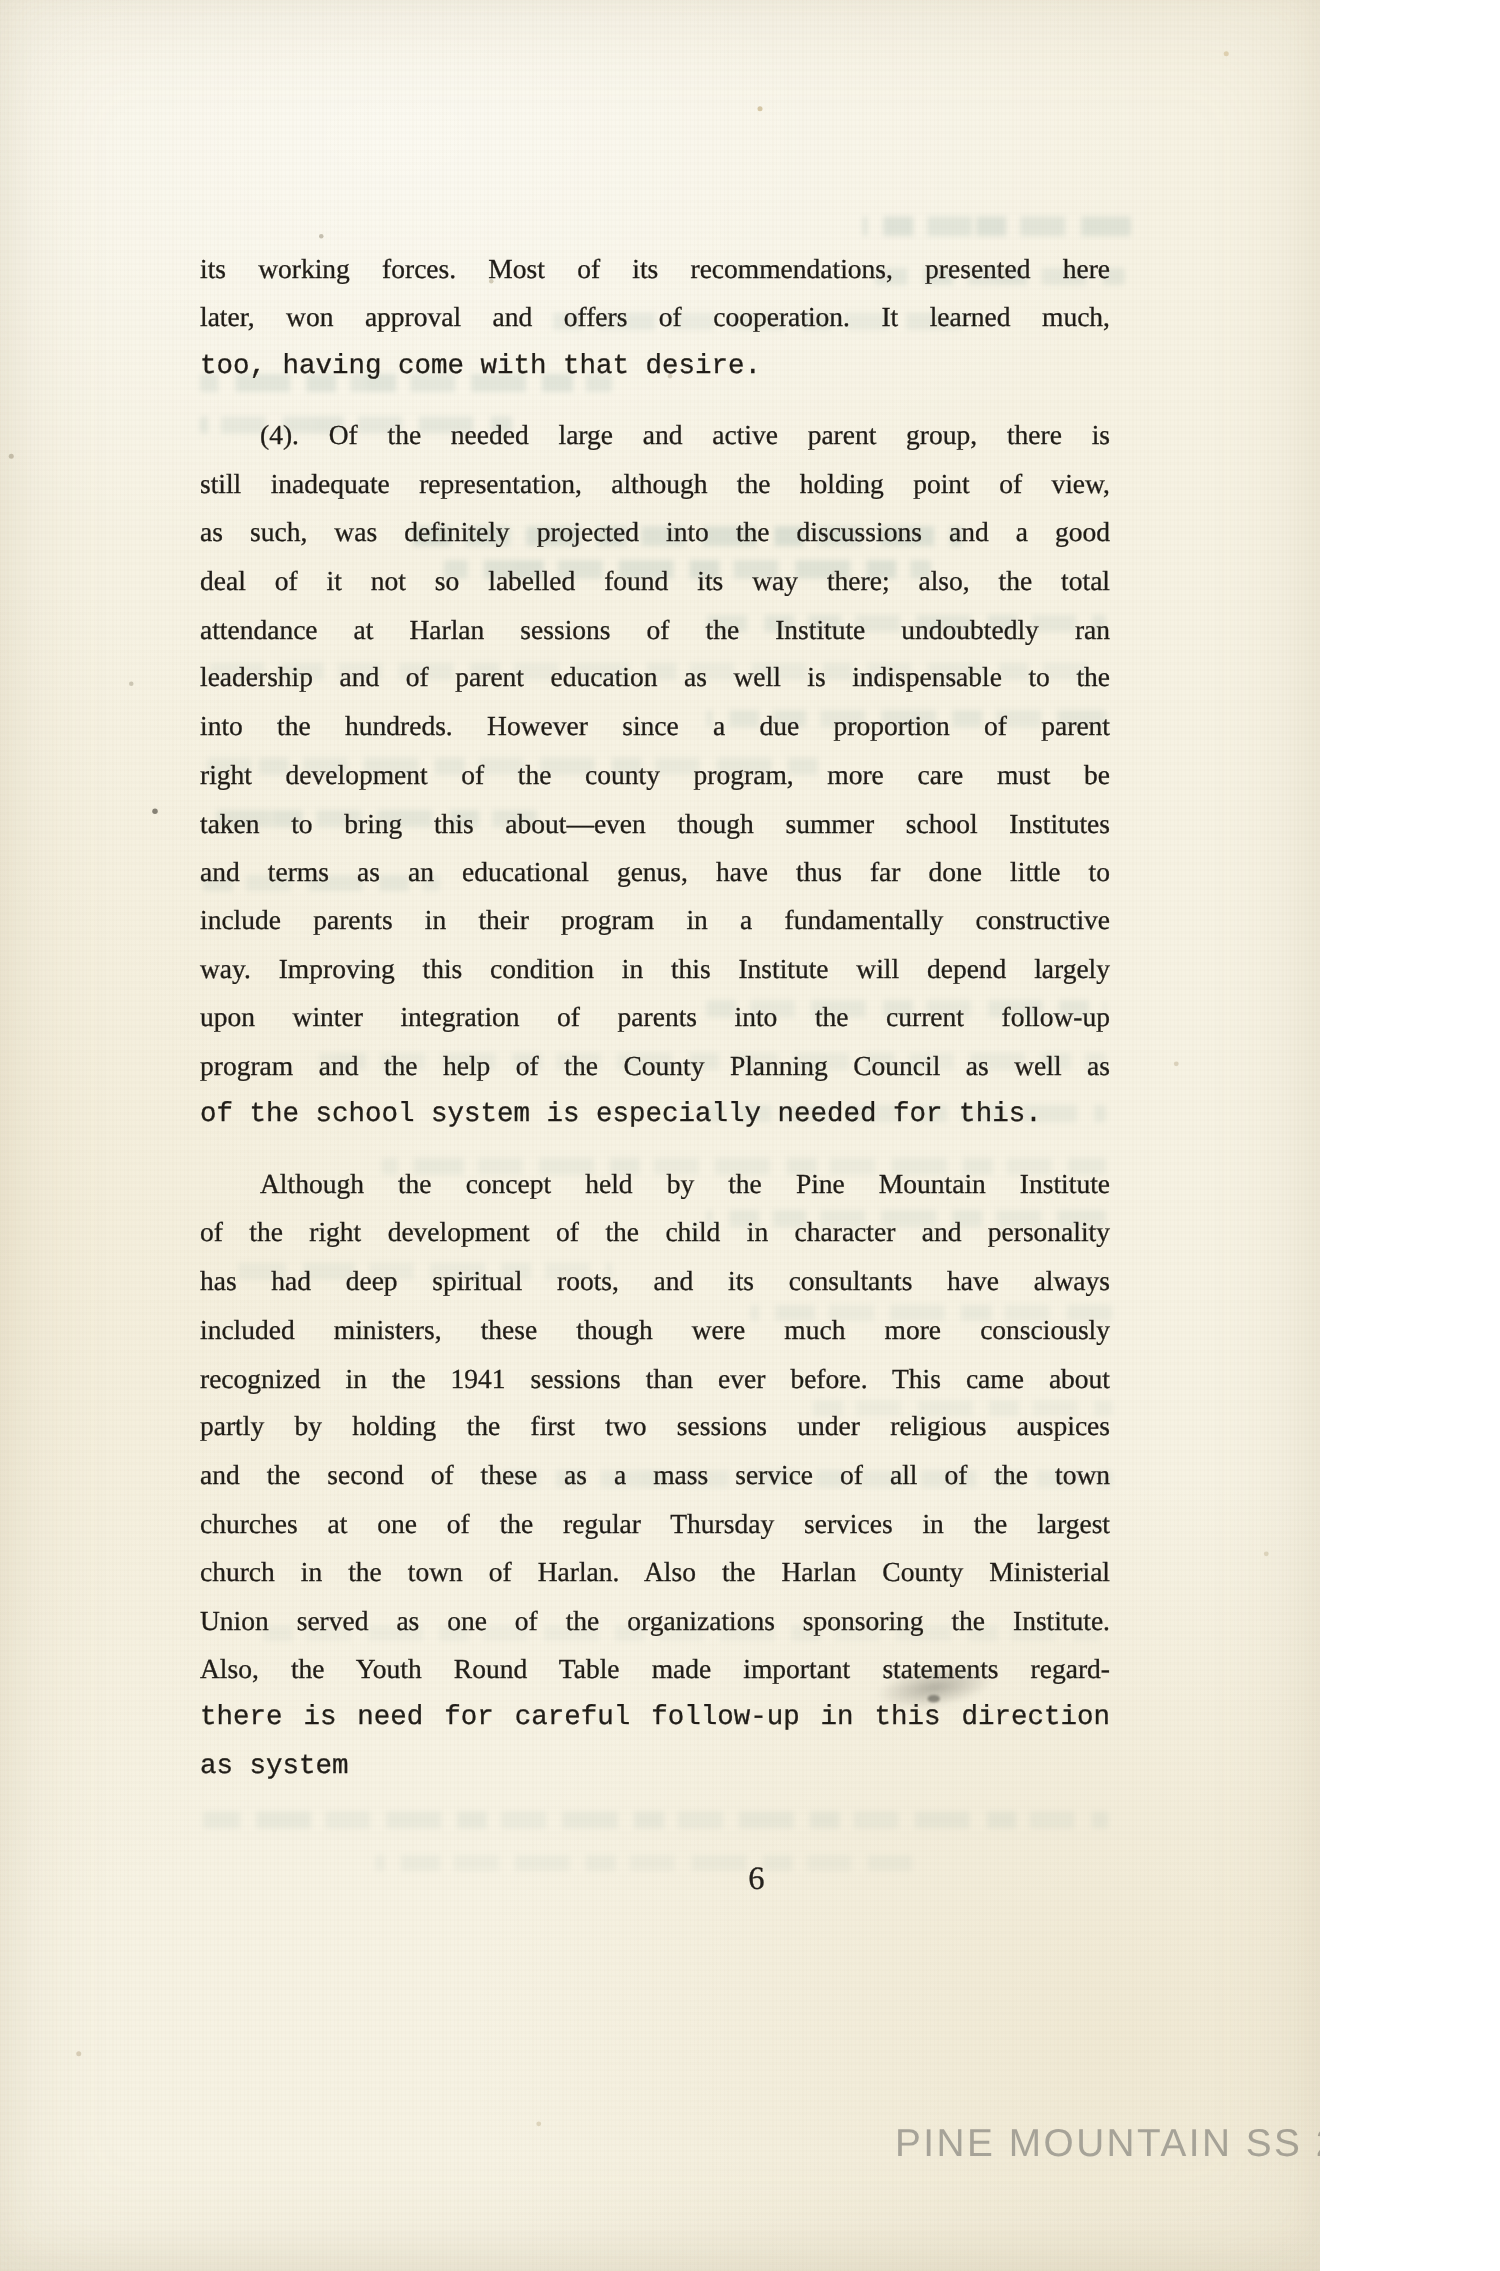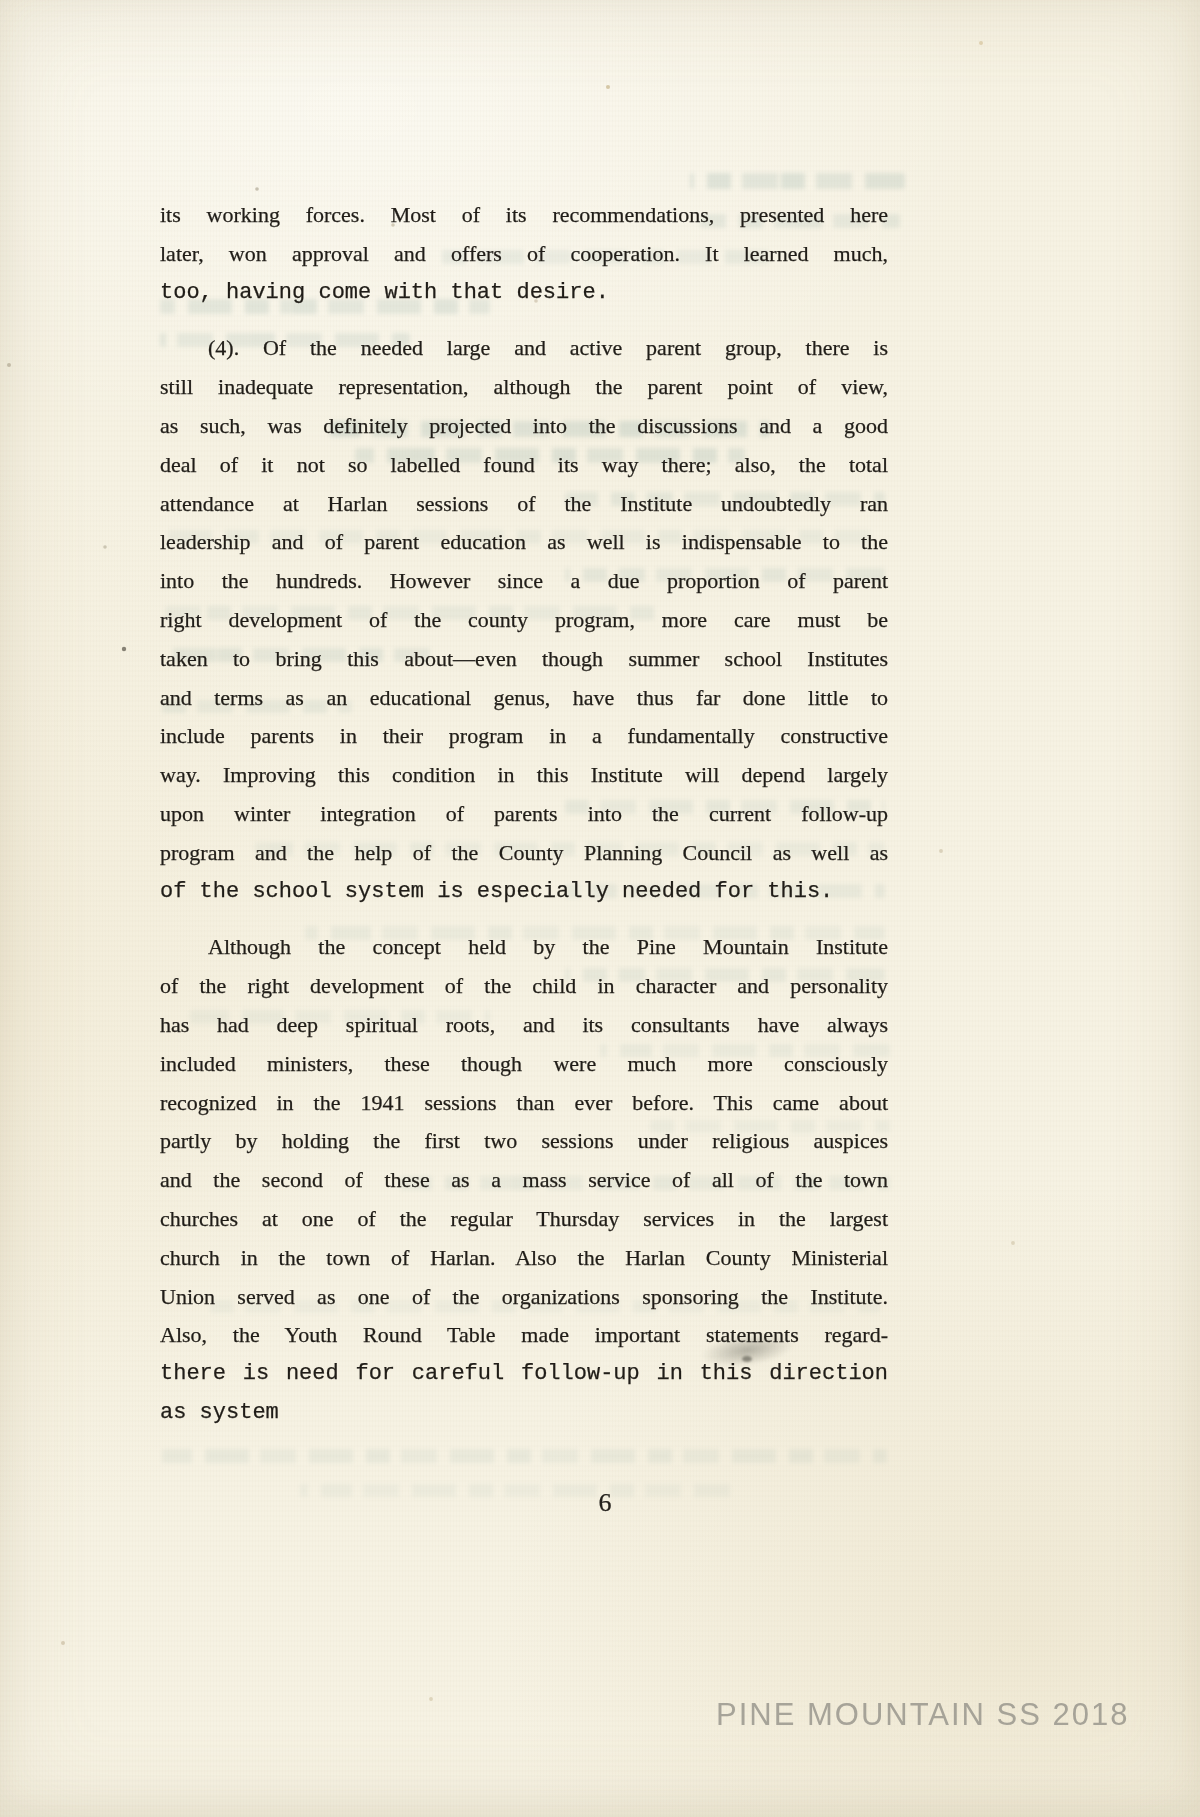--- a/index.html
+++ b/index.html
@@ -5,21 +5,21 @@
   html, body {
     margin: 0; padding: 0;
     width: 1200px; height: 1817px;
     overflow: hidden;
     font-family: "Liberation Serif", "DejaVu Serif", serif;
   }
 
   
   .page {
     position: relative;
-    width: 1200px; height: 1817px;
+    width: 1056px; height: 1817px;
     background-color: #f6f2e3;
     background-image:
       repeating-linear-gradient(90deg, rgba(205,190,155,0.05) 0 1px, rgba(255,255,255,0) 1px 3px),
       repeating-linear-gradient(0deg, rgba(120,110,85,0.015) 0 2px, rgba(255,255,255,0) 2px 5px),
       radial-gradient(ellipse 900px 500px at 30% 6%, rgba(255,255,252,0.55), rgba(255,255,255,0) 70%),
       radial-gradient(ellipse 800px 700px at 85% 90%, rgba(222,208,172,0.28), rgba(255,255,255,0) 65%),
       radial-gradient(ellipse 600px 900px at 0% 55%, rgba(235,224,195,0.30), rgba(255,255,255,0) 60%);
     overflow: hidden;
   }
   
@@ -160,21 +160,21 @@
     </div>
 
   <main class="text-block" id="text-block">
       <div class="paragraph">
         <div class="line">its working forces. Most of its recommendations, presented here</div>
         <div class="line">later, won approval and offers of cooperation. It learned much,</div>
         <div class="line last">too, having come with that desire.</div>
       </div>
       <div class="paragraph">
         <div class="line indent">(4). Of the needed large and active parent group, there is</div>
-        <div class="line">still inadequate representation, although the parent point of view,</div>
+        <div class="line">still inadequate representation, although the holding point of view,</div>
         <div class="line">as such, was definitely projected into the discussions and a good</div>
         <div class="line">deal of it not so labelled found its way there; also, the total</div>
         <div class="line">attendance at Harlan sessions of the Institute undoubtedly ran</div>
         <div class="line">leadership and of parent education as well is indispensable to the</div>
         <div class="line">into the hundreds. However since a due proportion of parent</div>
         <div class="line">right development of the county program, more care must be</div>
         <div class="line">taken to bring this about—even though summer school Institutes</div>
         <div class="line">and terms as an educational genus, have thus far done little to</div>
         <div class="line">include parents in their program in a fundamentally constructive</div>
         <div class="line">way. Improving this condition in this Institute will depend largely</div>

